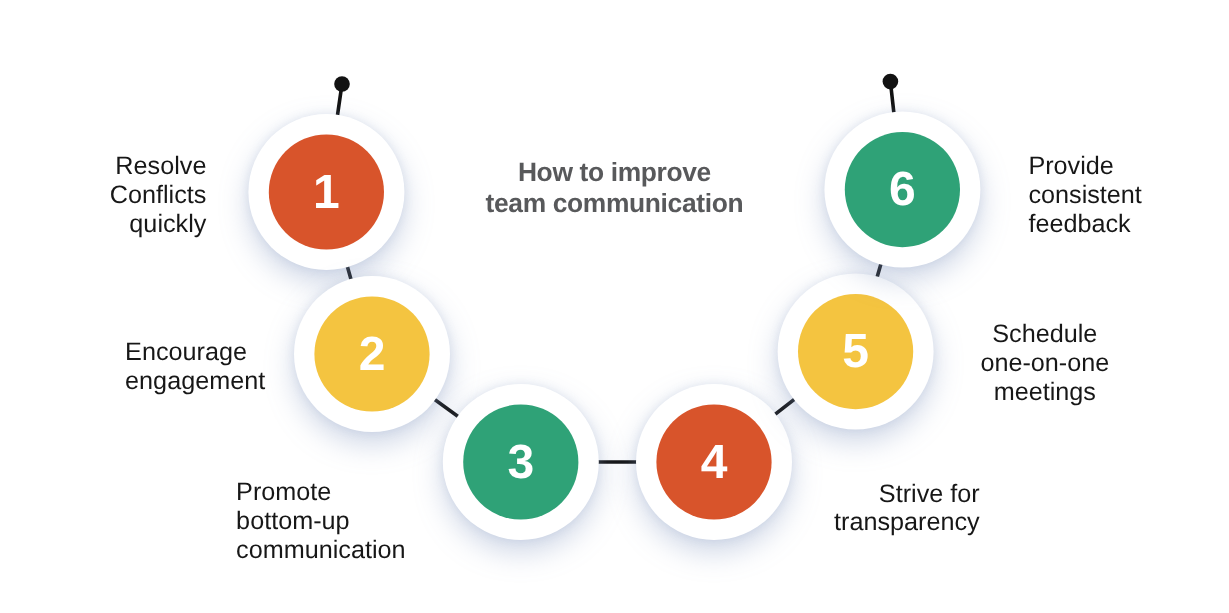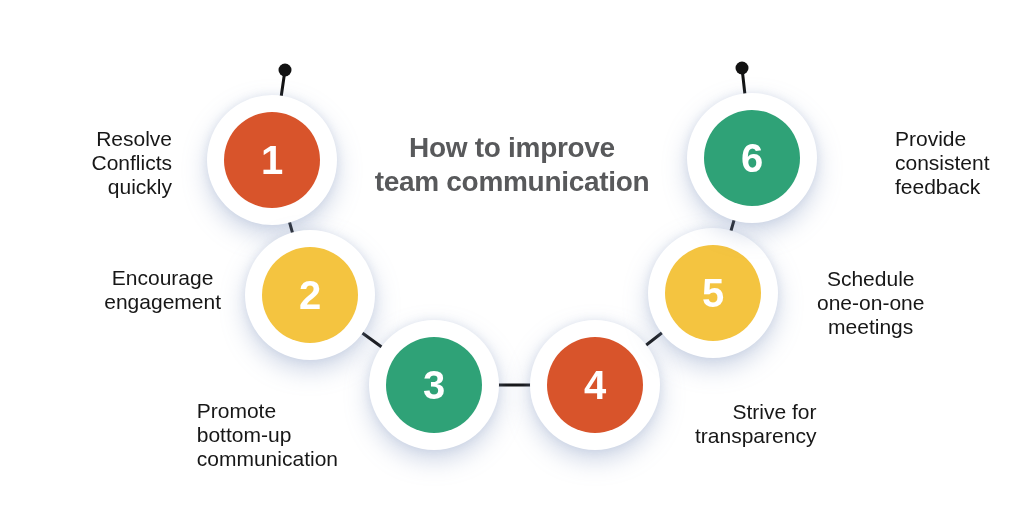--- a/index.html
+++ b/index.html
@@ -18,21 +18,21 @@
     z-index: 0;
   }
   .title {
     position: absolute;
     left: 262px;
     top: 131px;
     width: 500px;
     z-index: 2;
     margin: 0;
     text-align: center;
-    font-size: 28px;
+    font-size: 22px;
     line-height: 1.2;
     font-weight: 700;
     letter-spacing: -0.3px;
     color: #58595B;
     white-space: pre-line;
   }
   .step {
     position: absolute;
     width: 130px; height: 130px;
     border-radius: 50%;
@@ -61,25 +61,25 @@
     color: #171717;
     white-space: pre-line;
   }
   .s1 { left: 207px; top:  95px; }
   .s2 { left: 245px; top: 230px; }
   .s3 { left: 369px; top: 320px; }
   .s4 { left: 530px; top: 320px; }
   .s5 { left: 648px; top: 228px; }
   .s6 { left: 687px; top:  93px; }
   .l1 { right: 852px; top: 127px; text-align: right; }
-  .l2 { right: 803px; top: 266px; text-align: center; }
+  .l2 { right: 803px; top: 282px; text-align: left; }
   .l3 { right: 686px; top: 399px; }
   .l4 { left: 695px; top: 400px; text-align: right; }
   .l5 { left: 817px; top: 267px; text-align: center; }
-  .l6 { left: 857px; top: 127px; text-align: left; margin-left: 38px; }
+  .l6 { left: 857px; top: 127px; text-align: left; }
 </style>
 </head>
 <body>
 
 <div class="canvas">
 
   <svg class="lines-svg" viewBox="0 0 1024 511" xmlns="http://www.w3.org/2000/svg">
     <polyline points="272,160 310,295 434,385 595,385 713,293 752,158" fill="none" stroke="#121212" stroke-width="3" stroke-linecap="round"></polyline>
     <line x1="285" y1="70" x2="272" y2="160" stroke="#121212" stroke-width="3" stroke-linecap="round"></line>
     <circle cx="285" cy="70" r="6.5" fill="#121212"></circle>

